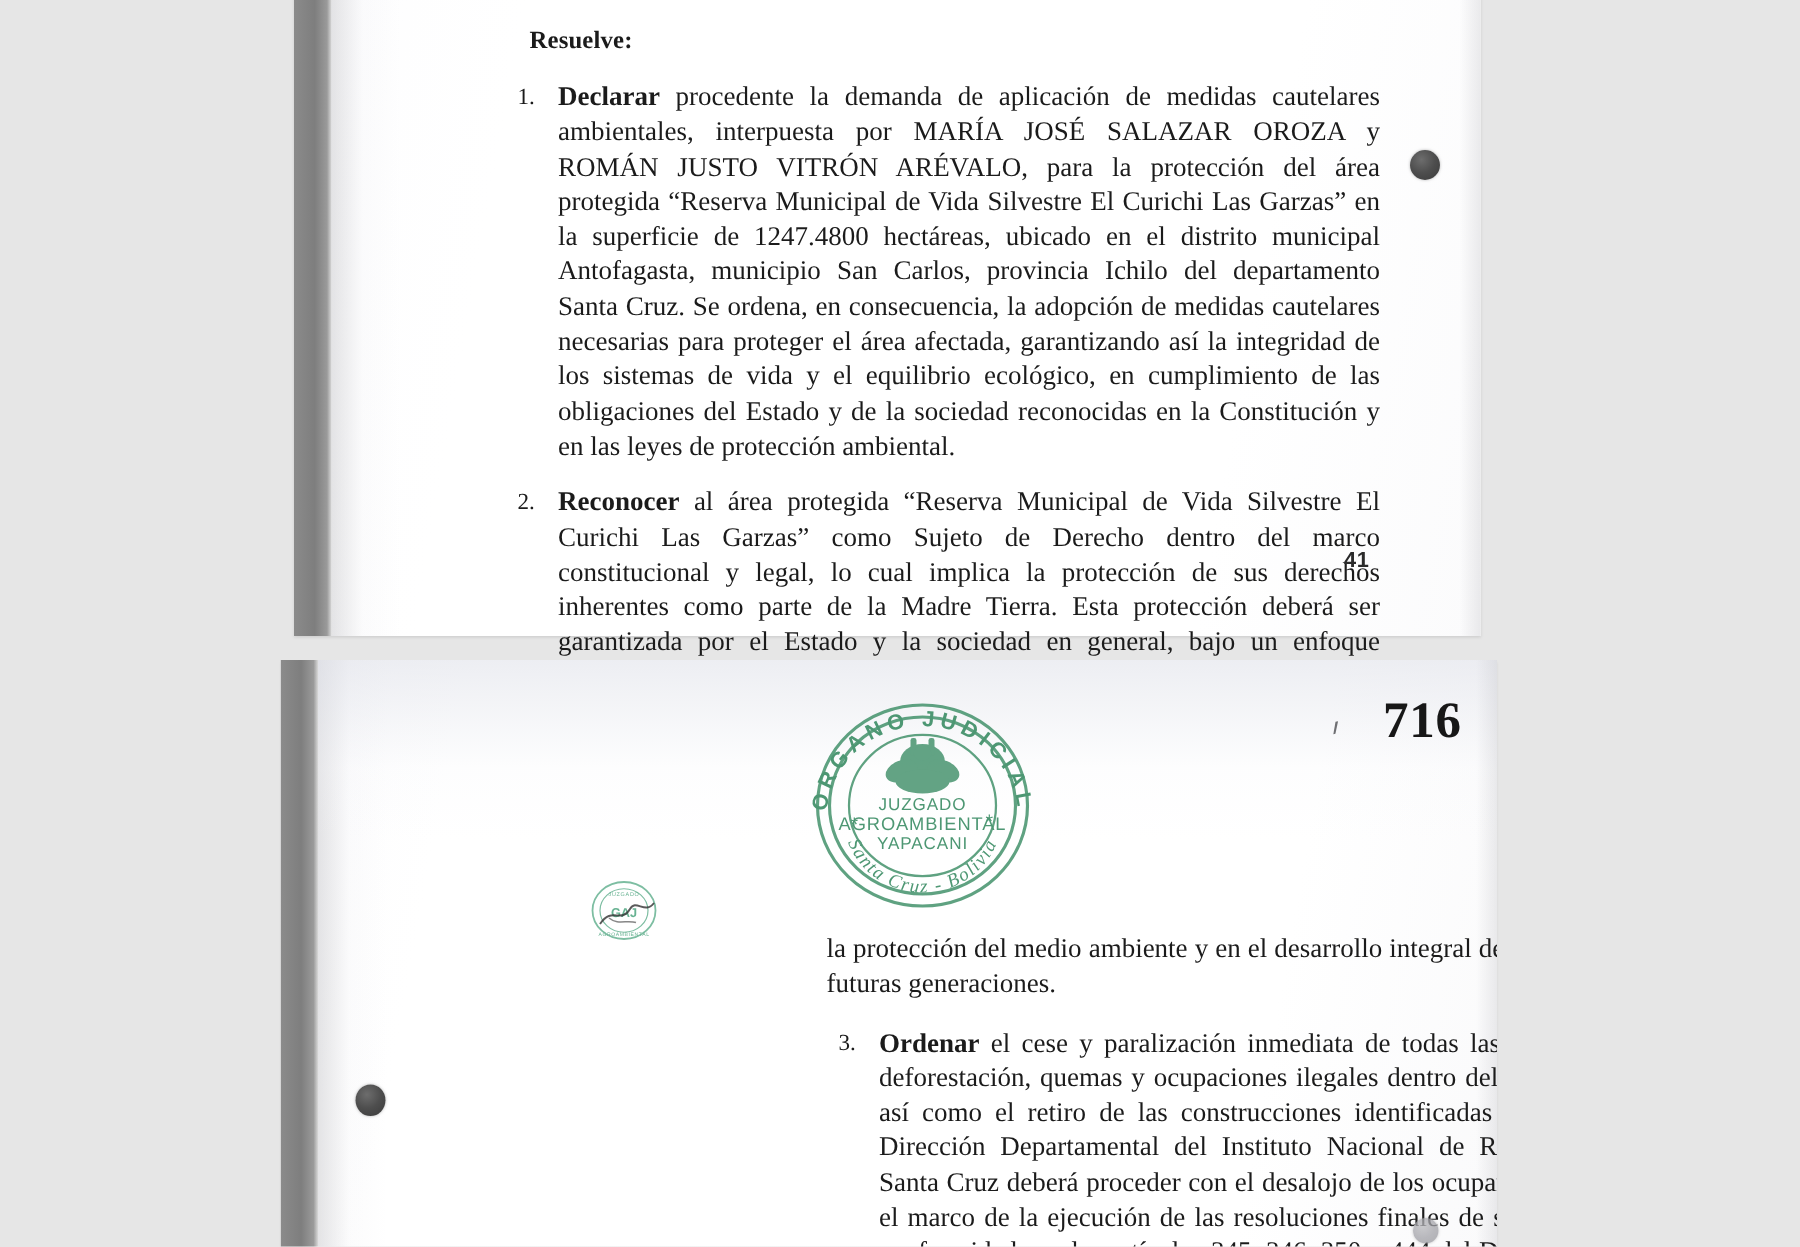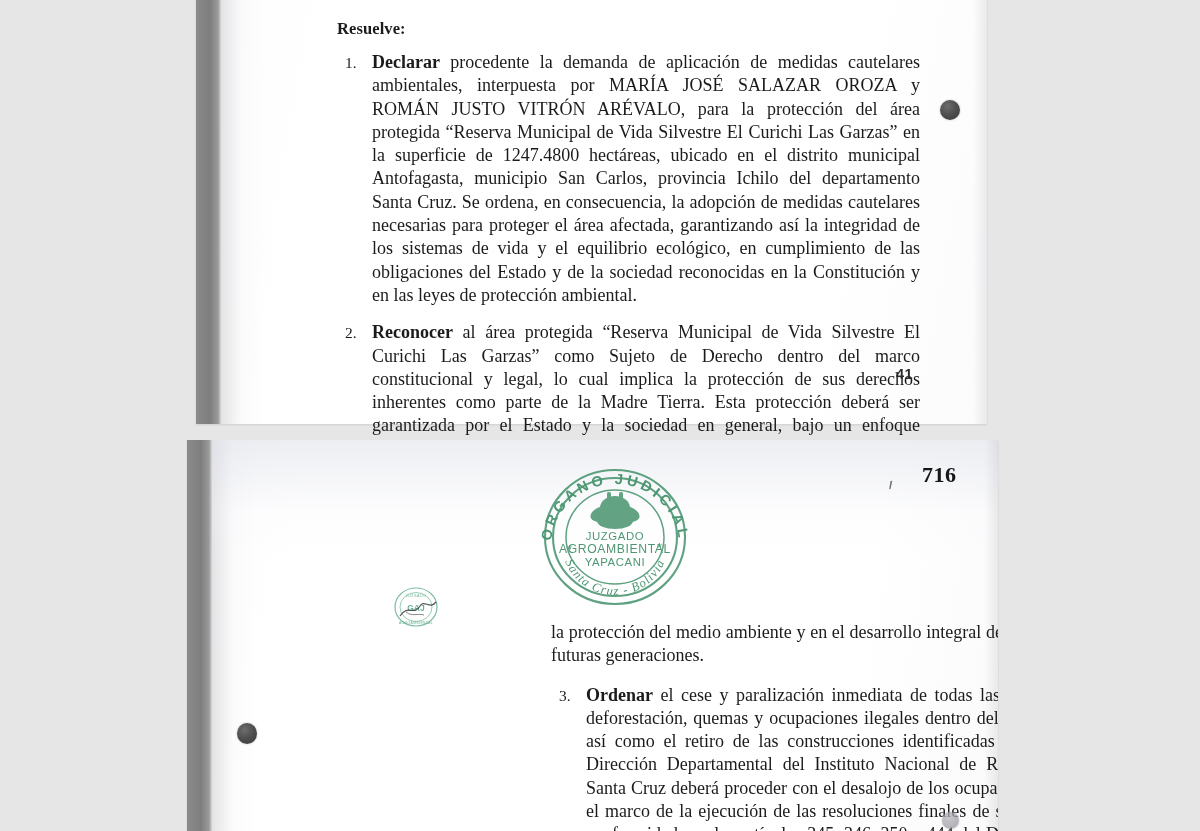--- a/index.html
+++ b/index.html
@@ -127,21 +127,21 @@
     font-size: 15.4px;
     line-height: 23.3px;
     color: #1b1b1b;
   }
 
   #p1-content {
     left: 337px;
     top: 0px;
     width: 583px;
   }
-  #p1-heading { margin: 0; padding-top: 19px; }
+  #p1-heading { margin: 16px; padding-top: 1px; }
 
   #p1-pagenum {
     position: absolute;
     left: 896px;
     top: 366px;
     font-family: "Liberation Sans", sans-serif;
     font-size: 14.5px;
     font-weight: bold;
     color: #2a2a2a;
     letter-spacing: 0.4px;
@@ -153,21 +153,21 @@
     width: 562px;
   }
   .plain-para { margin: 0; }
 
   
   #p2-folio {
     position: absolute;
     left: 922px;
     top: 462px;
     font-family: "Liberation Serif", serif;
-    font-size: 22px;
+    font-size: 34px;
     font-weight: bold;
     color: #171717;
     letter-spacing: 0.5px;
   }
   #p2-folio-tick {
     position: absolute;
     left: 886px;
     top: 475px;
     font-size: 15px;
     color: #6f6f73;

